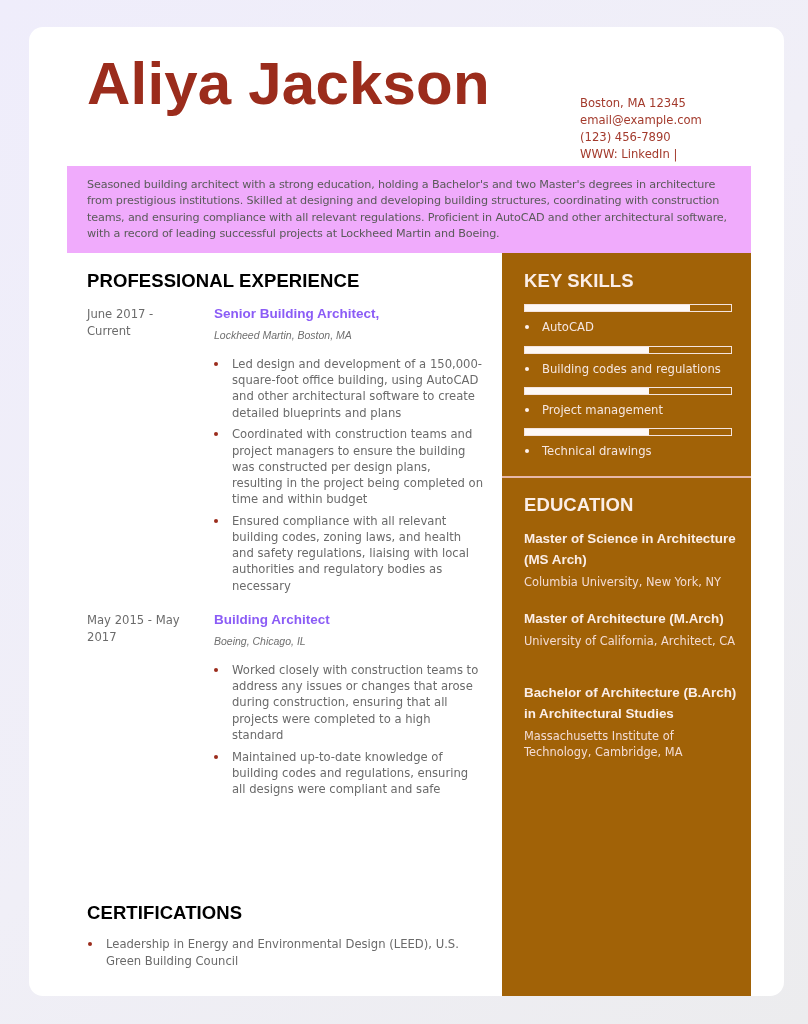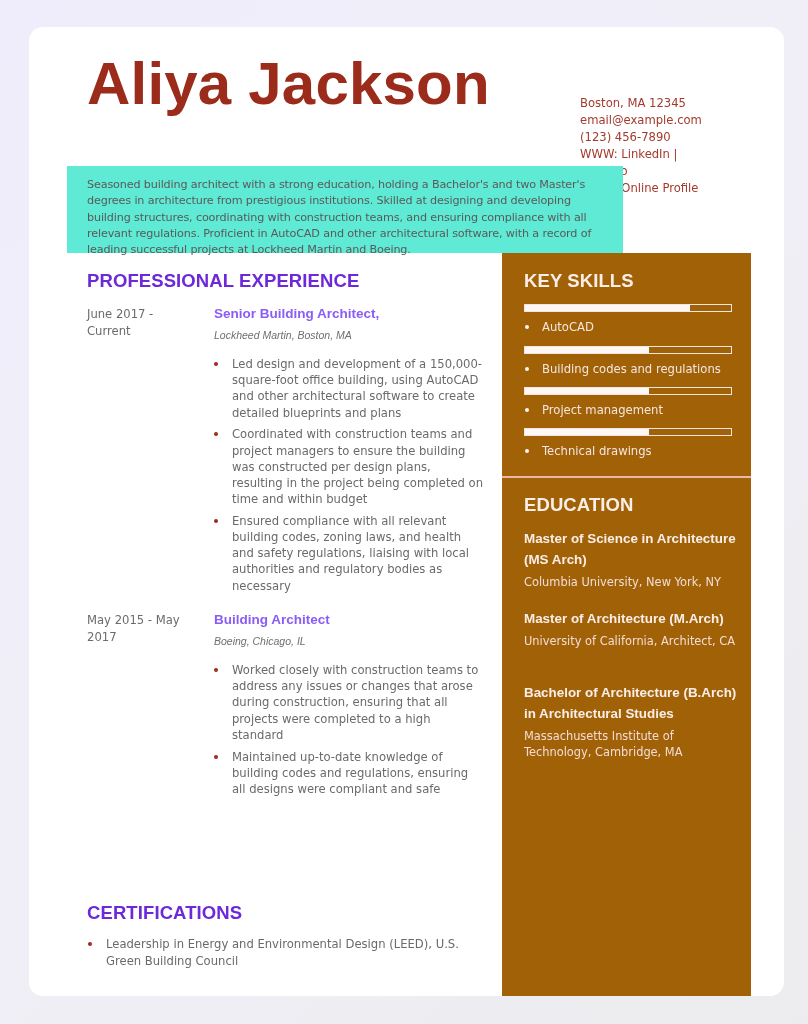--- a/index.html
+++ b/index.html
@@ -33,43 +33,43 @@
     font-family: "DejaVu Sans", sans-serif;
     font-size: 11.6px;
     line-height: 17px;
     color: #a33a2c;
     margin-top: 48px;
   }
   .contact div { white-space: normal; }
   .summary {
     position: absolute;
     left: 38px; top: 139px;
-    width: 556px; height: 87px;
-    background: #5eead4;
+    width: 684px; height: 87px;
+    background: #f0abfc;
     padding: 11px 20px 0 20px;
     font-family: "DejaVu Sans", sans-serif;
     font-size: 11.2px;
     line-height: 16.3px;
     color: #5a5a5a;
     letter-spacing: -0.15px;
   }
   .red-col {
     position: absolute;
     left: 473px; top: 226px;
     width: 249px; height: 743px;
     background: #a16207;
     color: #f6e9e4;
   }
   .sec-title {
     font-family: "Liberation Sans", sans-serif;
     font-weight: bold;
     font-size: 18.5px;
     letter-spacing: 0.1px;
   }
-  .left-title { color: #6d28d9; position: absolute; }
+  .left-title { color: #000000; position: absolute; }
   .right-title { color: #fbeee8; position: absolute; left: 22px; }
 
   .job { position: absolute; left: 58px; width: 410px; }
   .job-date {
     position: absolute; left: 0; top: 0;
     width: 110px;
     font-size: 11.6px; line-height: 16.5px; color: #6b6b6b;
   }
   .job-title {
     position: absolute; left: 127px; top: 0;

